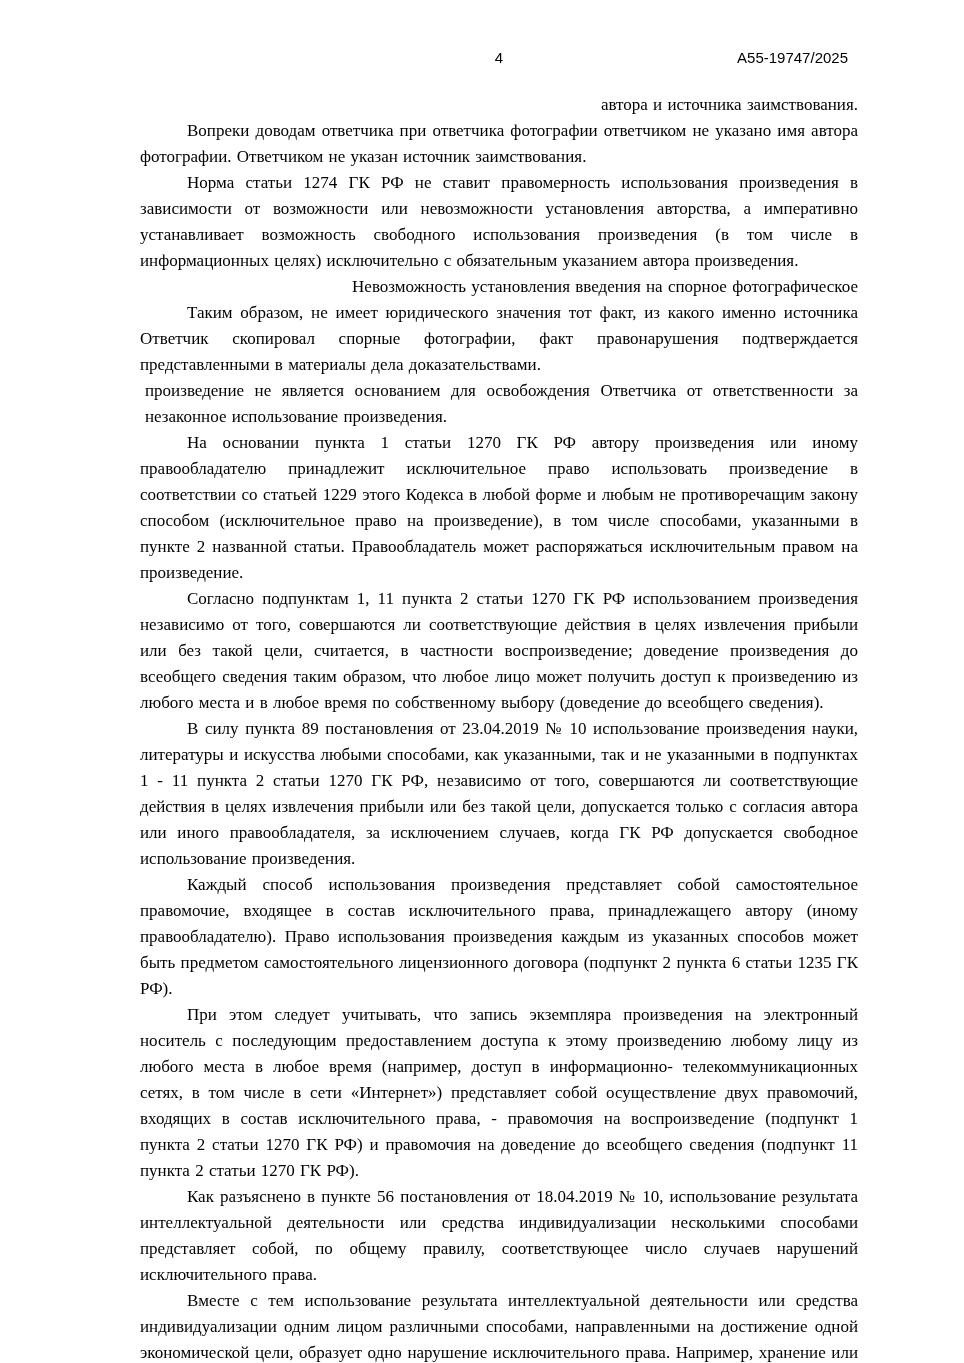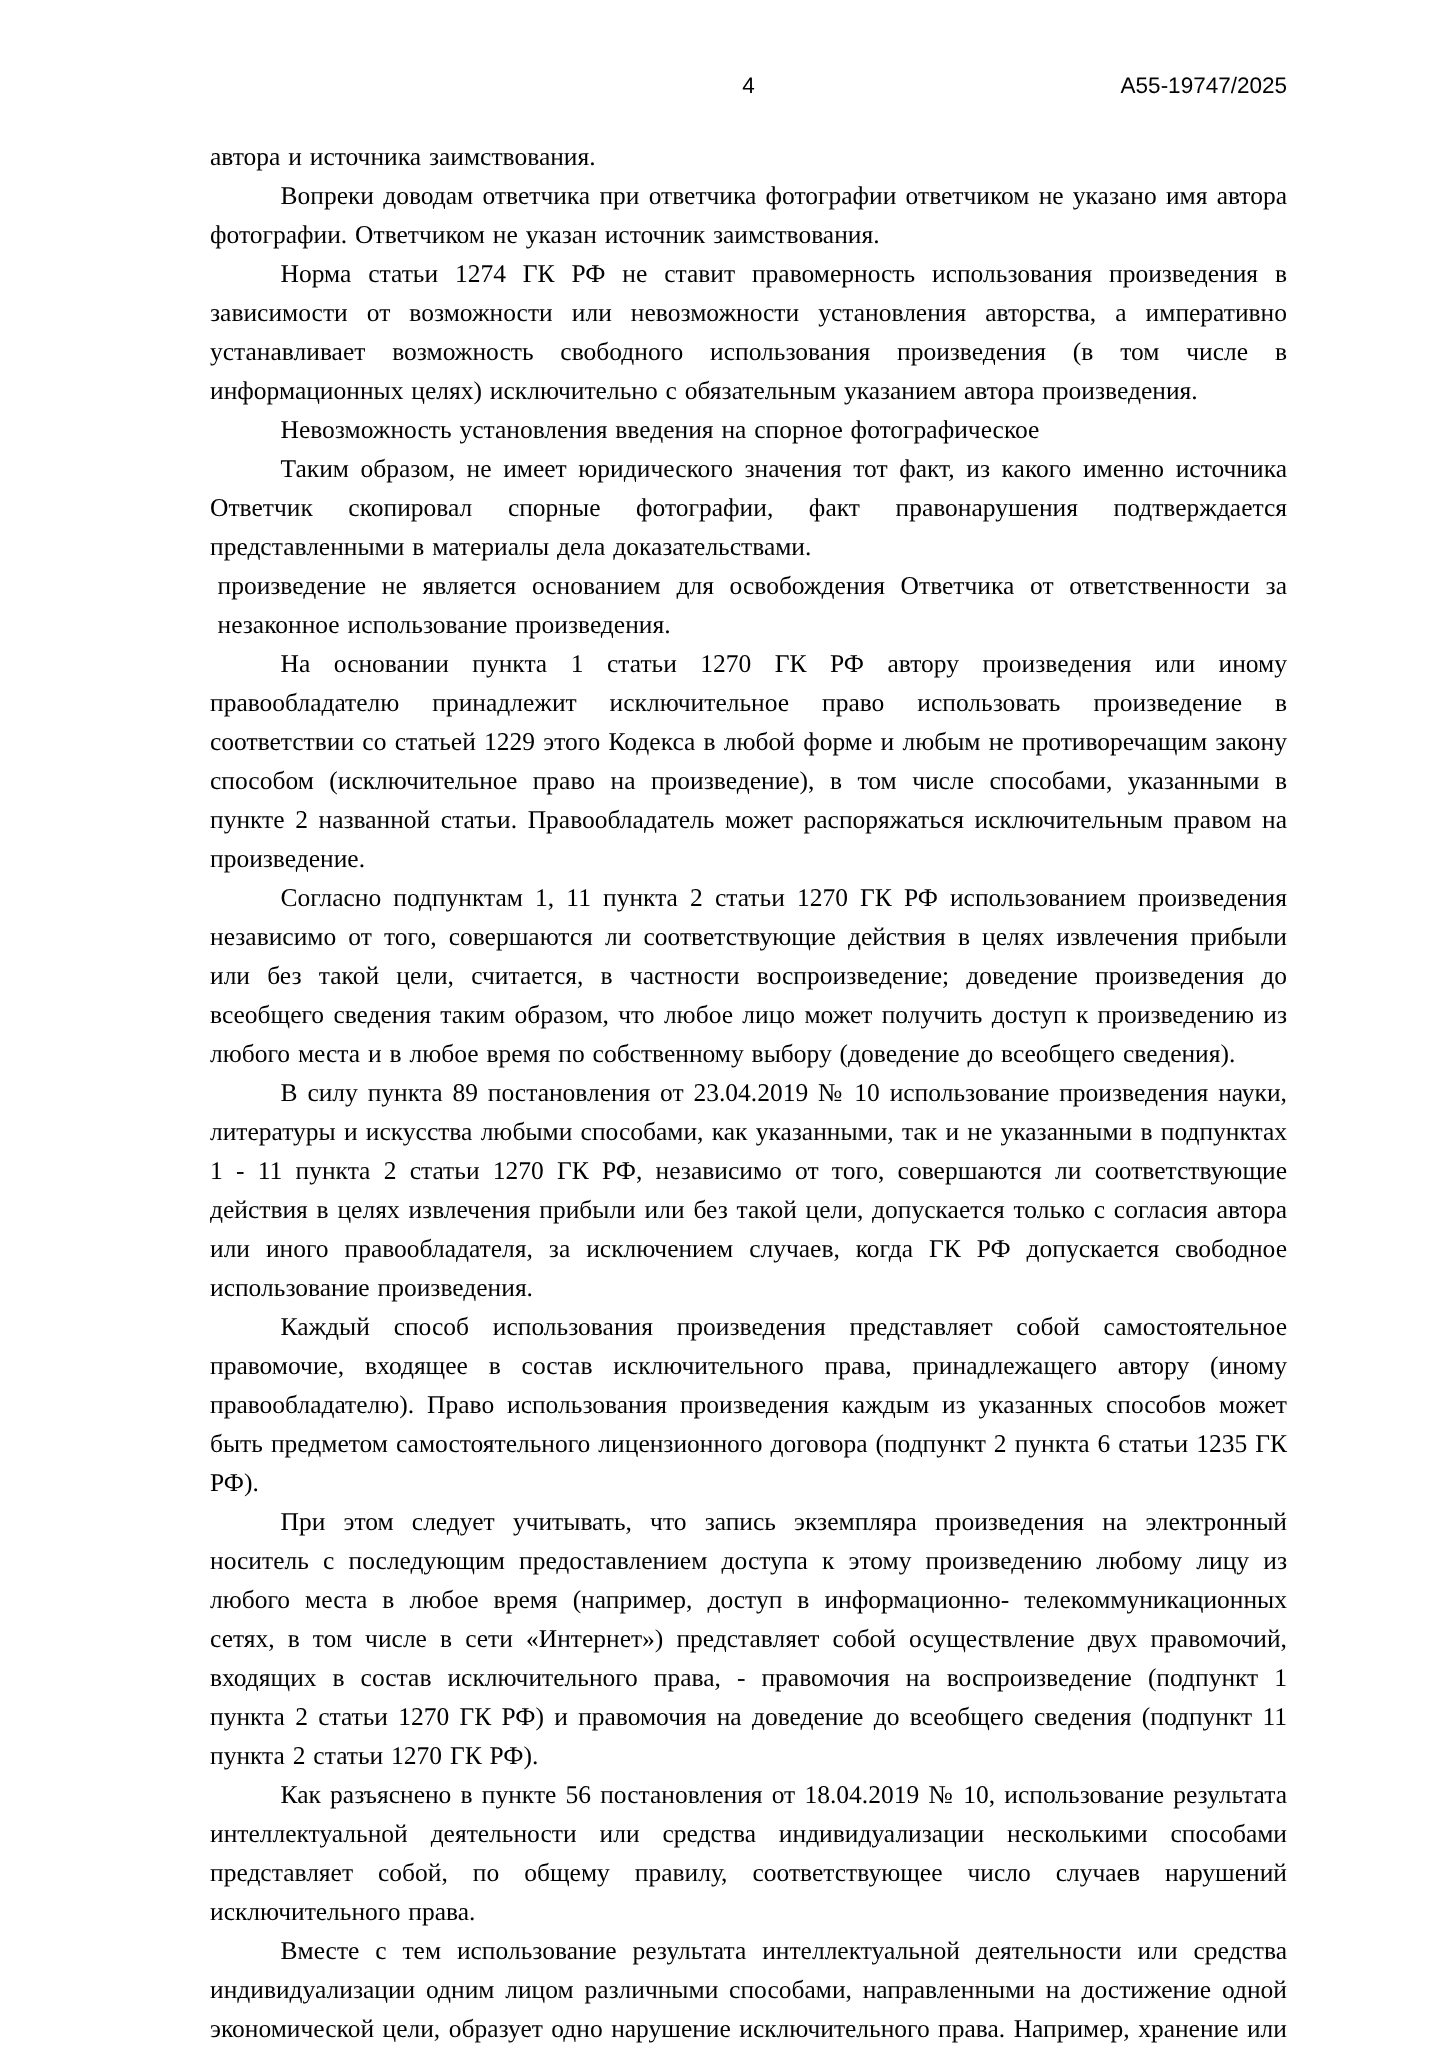--- a/index.html
+++ b/index.html
@@ -30,27 +30,27 @@
     color: #000000;
   }
   .page-num {
     position: absolute;
     left: 0;
     width: 100%;
     text-align: center;
   }
   .case-num {
     position: absolute;
-    right: 0;
+    right: 10px;
     top: 0;
   }
   .para {
     margin: 0;
     padding: 0;
-    text-align: left;
+    text-align: right;
     word-spacing: 1px;
   }
   .para.justify {
     text-align: justify;
     text-align-last: left;
   }
   .para.indent {
     text-indent: 47px;
   }
   .para.hang {

